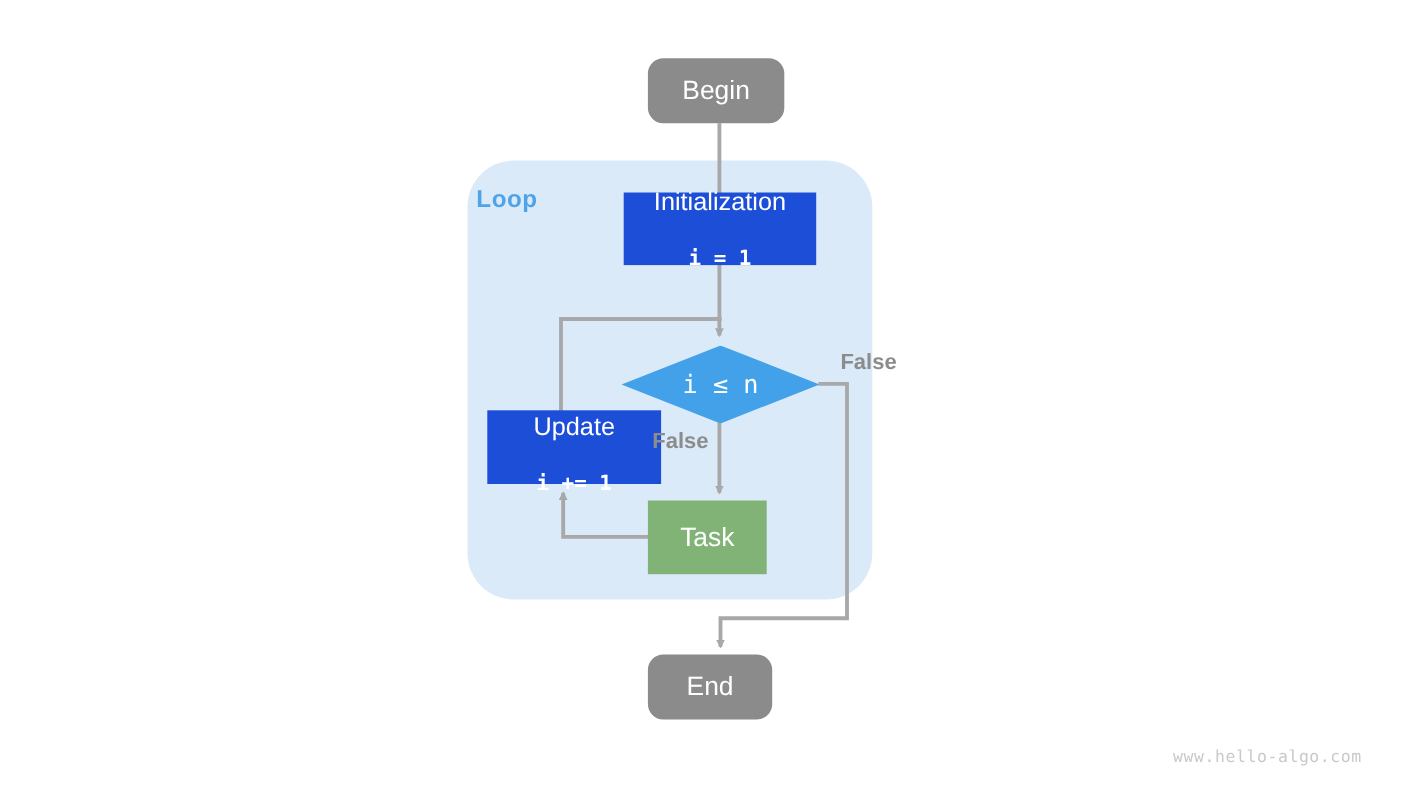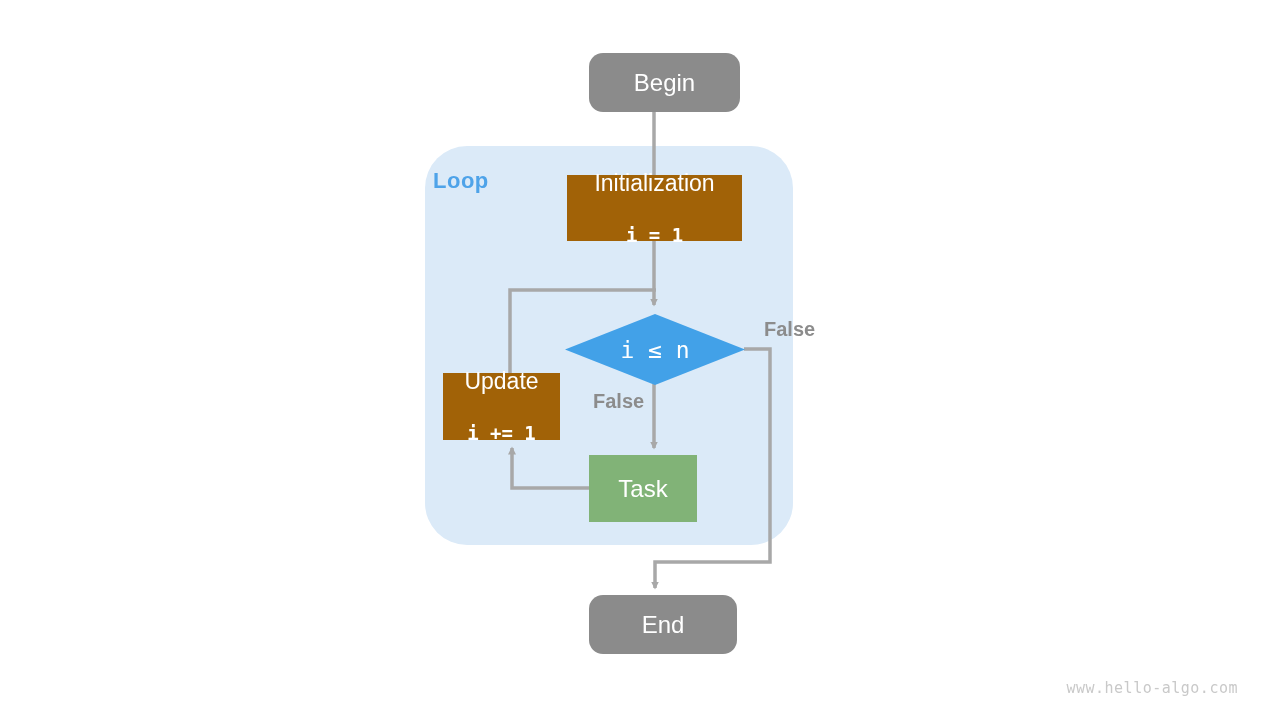--- a/index.html
+++ b/index.html
@@ -16,21 +16,21 @@
     position:absolute;left:433px;top:168px;z-index:4;
     font-size:22px;font-weight:bold;color:#4ea3e9;letter-spacing:0.5px;
   }
   .edges{position:absolute;left:0;top:0;z-index:2;}
   .node{
     position:absolute;z-index:3;display:flex;flex-direction:column;
     align-items:center;justify-content:center;color:#ffffff;text-align:center;
     box-sizing:border-box;
   }
   .terminal{background:#8b8b8b;border-radius:14px;font-size:24px;}
-  .process{background:#a16207;gap:25px;}
+  .process{background:#1d4ed8;gap:25px;}
   .process .title{font-size:23px;line-height:1.25;}
   .process .code{font-size:19px;font-weight:bold;line-height:1.3;}
   .green{background:#81b377;font-size:24px;}
   .diamond{
     position:absolute;left:565px;top:314px;width:180px;height:71px;z-index:3;
     background:#42a1e8;
     clip-path:polygon(50% 0, 100% 50%, 50% 100%, 0 50%);
     display:flex;align-items:center;justify-content:center;
     color:#ffffff;font-size:23px;
   }
@@ -61,43 +61,43 @@
 
     <path d="M510,374 L510,290 L656,290" fill="none" stroke="#a8a8a8" stroke-width="3.5"></path>
 
     <path d="M654,384 L654,448" fill="none" stroke="#a8a8a8" stroke-width="3.5" marker-end="url(#arrow)"></path>
 
     <path d="M590,488 L512,488 L512,448" fill="none" stroke="#a8a8a8" stroke-width="3.5" marker-end="url(#arrow)"></path>
 
     <path d="M744,349 L770,349 L770,562 L655,562 L655,588" fill="none" stroke="#a8a8a8" stroke-width="3.5" marker-end="url(#arrow)"></path>
   </svg>
 
-  <div class="node terminal" style="left:589px;top:53px;width:151px;height:59px;">
+  <div class="node terminal" style="left:589px;top:53px;width:124px;height:59px;">
     <span>Begin</span>
   </div>
 
   <div class="node process" style="left:567px;top:175px;width:175px;height:66px;">
     <span class="title">Initialization</span>
     <span class="code mono">i = 1</span>
   </div>
 
   <div class="diamond mono">
     <span>i ≤ n</span>
   </div>
 
-  <div class="node process" style="left:443px;top:373px;width:117px;height:67px;">
+  <div class="node process" style="left:443px;top:373px;width:158px;height:67px;justify-content:space-between;">
     <span class="title">Update</span>
     <span class="code mono">i += 1</span>
   </div>
 
   <div class="node green" style="left:589px;top:455px;width:108px;height:67px;">
     <span>Task</span>
   </div>
 
-  <div class="node terminal" style="left:589px;top:595px;width:148px;height:59px;">
+  <div class="node terminal" style="left:589px;top:595px;width:113px;height:59px;">
     <span>End</span>
   </div>
 
   <div class="edge-label" style="left:593px;top:390px;">False</div>
   <div class="edge-label" style="left:764px;top:318px;">False</div>
 
   <div class="watermark mono">www.hello-algo.com</div>
 
 </div>
 

